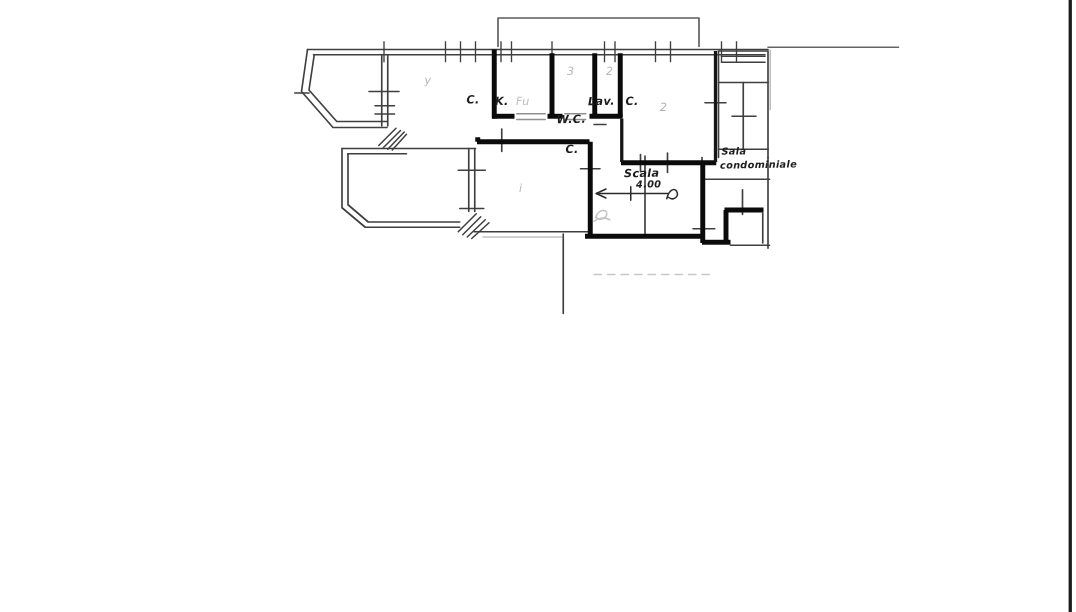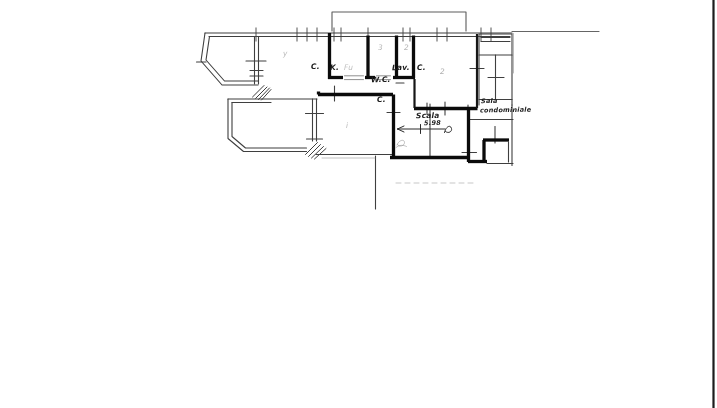--- a/index.html
+++ b/index.html
@@ -149,21 +149,21 @@
   </svg>
 
   <span class="lbl" style="left:311px;top:63px">C.</span>
   <span class="lbl" style="left:330px;top:64px">K.</span>
   <span class="lbl" style="left:371px;top:76px">W.C.</span>
   <span class="lbl" style="left:392px;top:64px">Lav.</span>
   <span class="lbl" style="left:417px;top:64px">C.</span>
   <span class="lbl" style="left:377px;top:96px">C.</span>
   <span class="lbl" style="left:416px;top:112px">Scala</span>
 
-  <span class="lbl small" style="left:424px;top:120px">5.98</span>
+  <span class="lbl small" style="left:424px;top:120px">4.00</span>
 
   <span class="lbl small" style="left:481px;top:98px">Sala</span>
   <span class="lbl small" style="left:480px;top:107px">condominiale</span>
 
   <span class="lbl faint" style="left:283px;top:50px;opacity:.5">y</span>
   <span class="lbl faint" style="left:344px;top:64px;opacity:.45">Fu</span>
   <span class="lbl faint" style="left:378px;top:44px;opacity:.5">3</span>
   <span class="lbl faint" style="left:404px;top:44px;opacity:.5">2</span>
   <span class="lbl faint" style="left:440px;top:68px;opacity:.55">2</span>
   <span class="lbl faint" style="left:346px;top:122px;opacity:.5">i</span>

